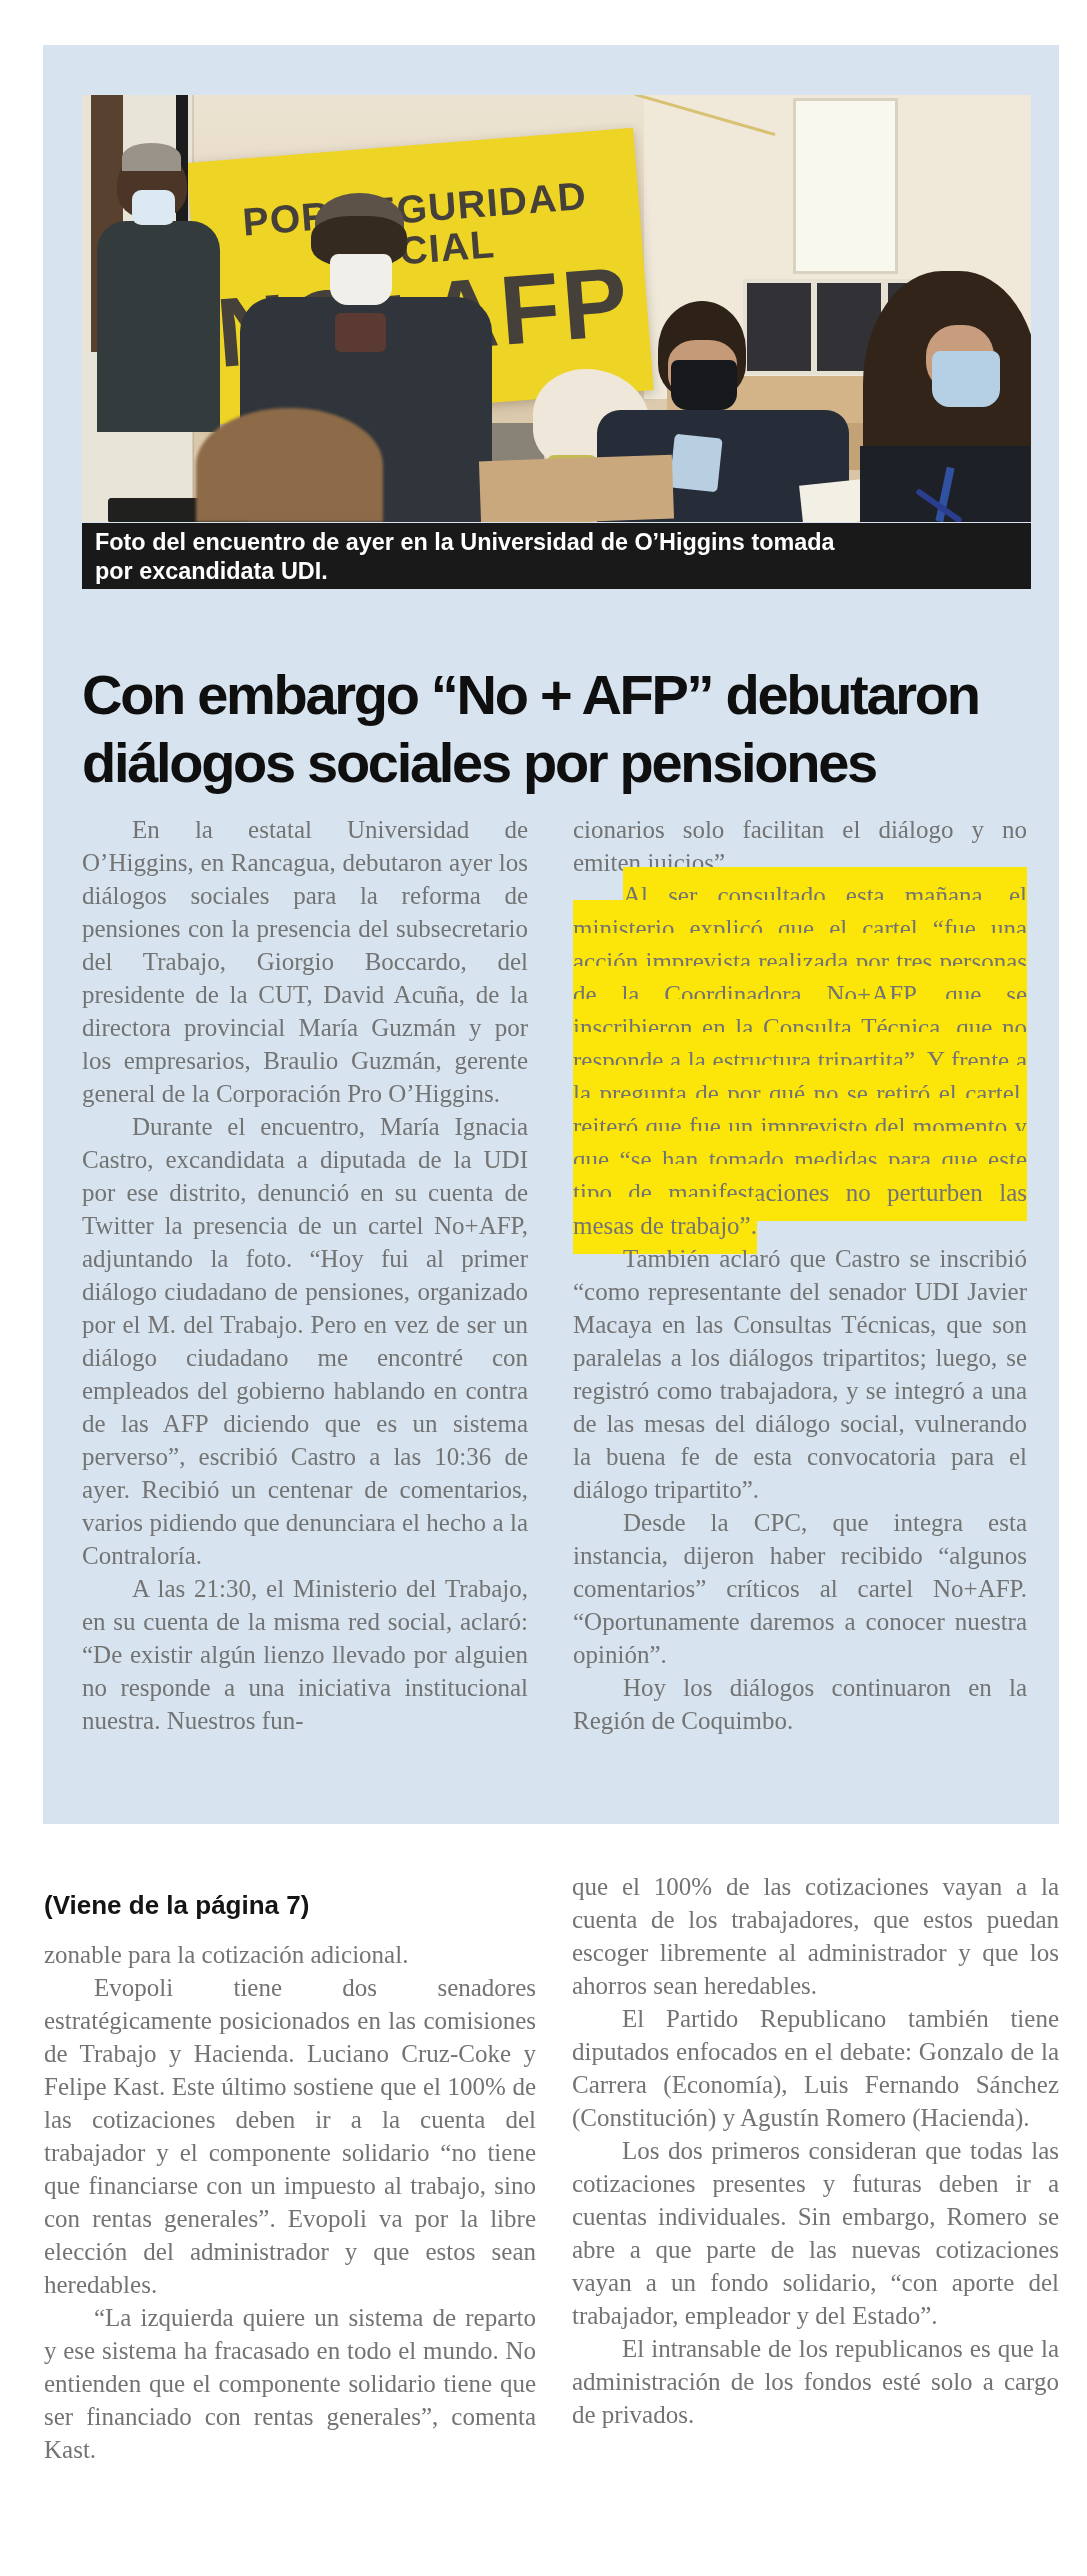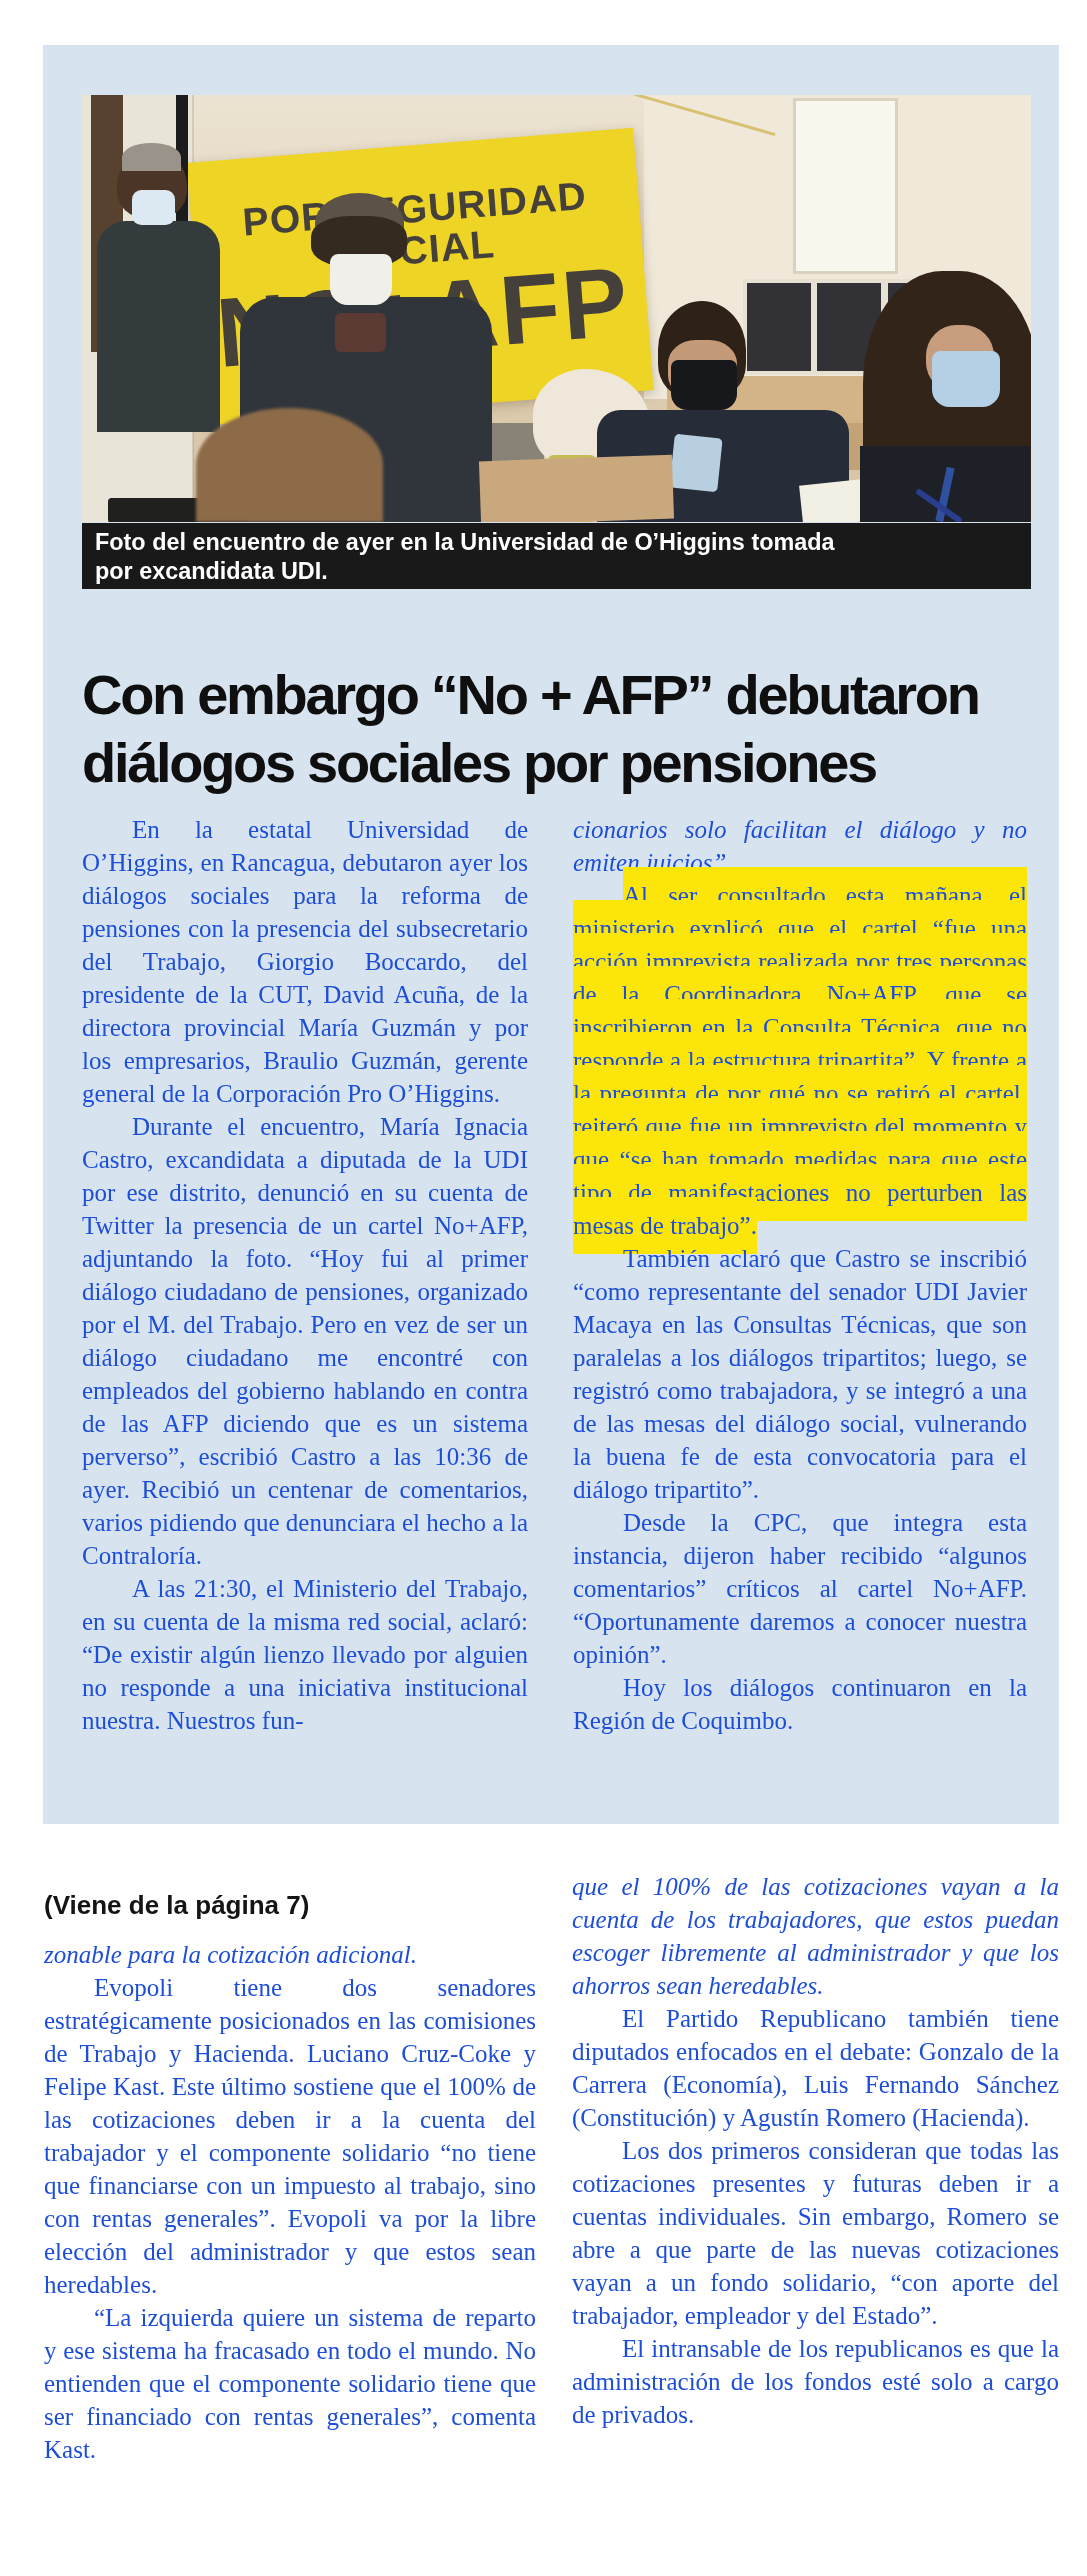--- a/index.html
+++ b/index.html
@@ -84,24 +84,24 @@
   }
   #headline{
     position:absolute;left:39px;top:578px;width:966px;
     color:#0f0f0f;font-weight:bold;font-size:56px;line-height:68px;letter-spacing:-2.3px;
   }
   #headline span{display:block;}
 
   .artcol{
     position:absolute;
     font-family:"Liberation Serif","DejaVu Serif",serif;
-    font-size:25px;line-height:33px;color:#1d4ed8;text-align:justify;
+    font-size:25px;line-height:33px;color:#737373;text-align:justify;
   }
   .artcol p{margin:0;text-indent:50px;}
-  .artcol p.no-indent{text-indent:0;font-style:italic;}
+  .artcol p.no-indent{text-indent:0;}
   mark.hl{
     background:var(--highlight);color:inherit;padding:15px 0;
     -webkit-box-decoration-break:clone;box-decoration-break:clone;
   }
   #a1c1{left:39px;top:768px;width:446px;}
   #a1c2{left:530px;top:768px;width:454px;}
 
   
   #a2-heading{
     position:absolute;left:44px;top:1868px;

